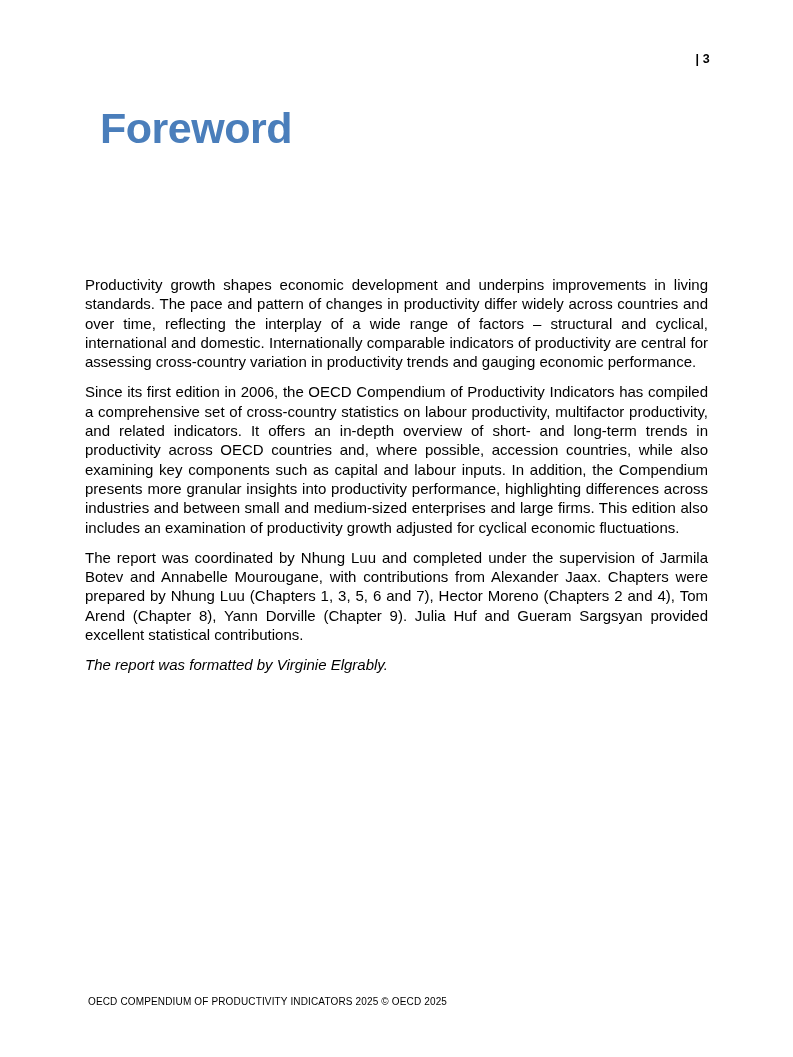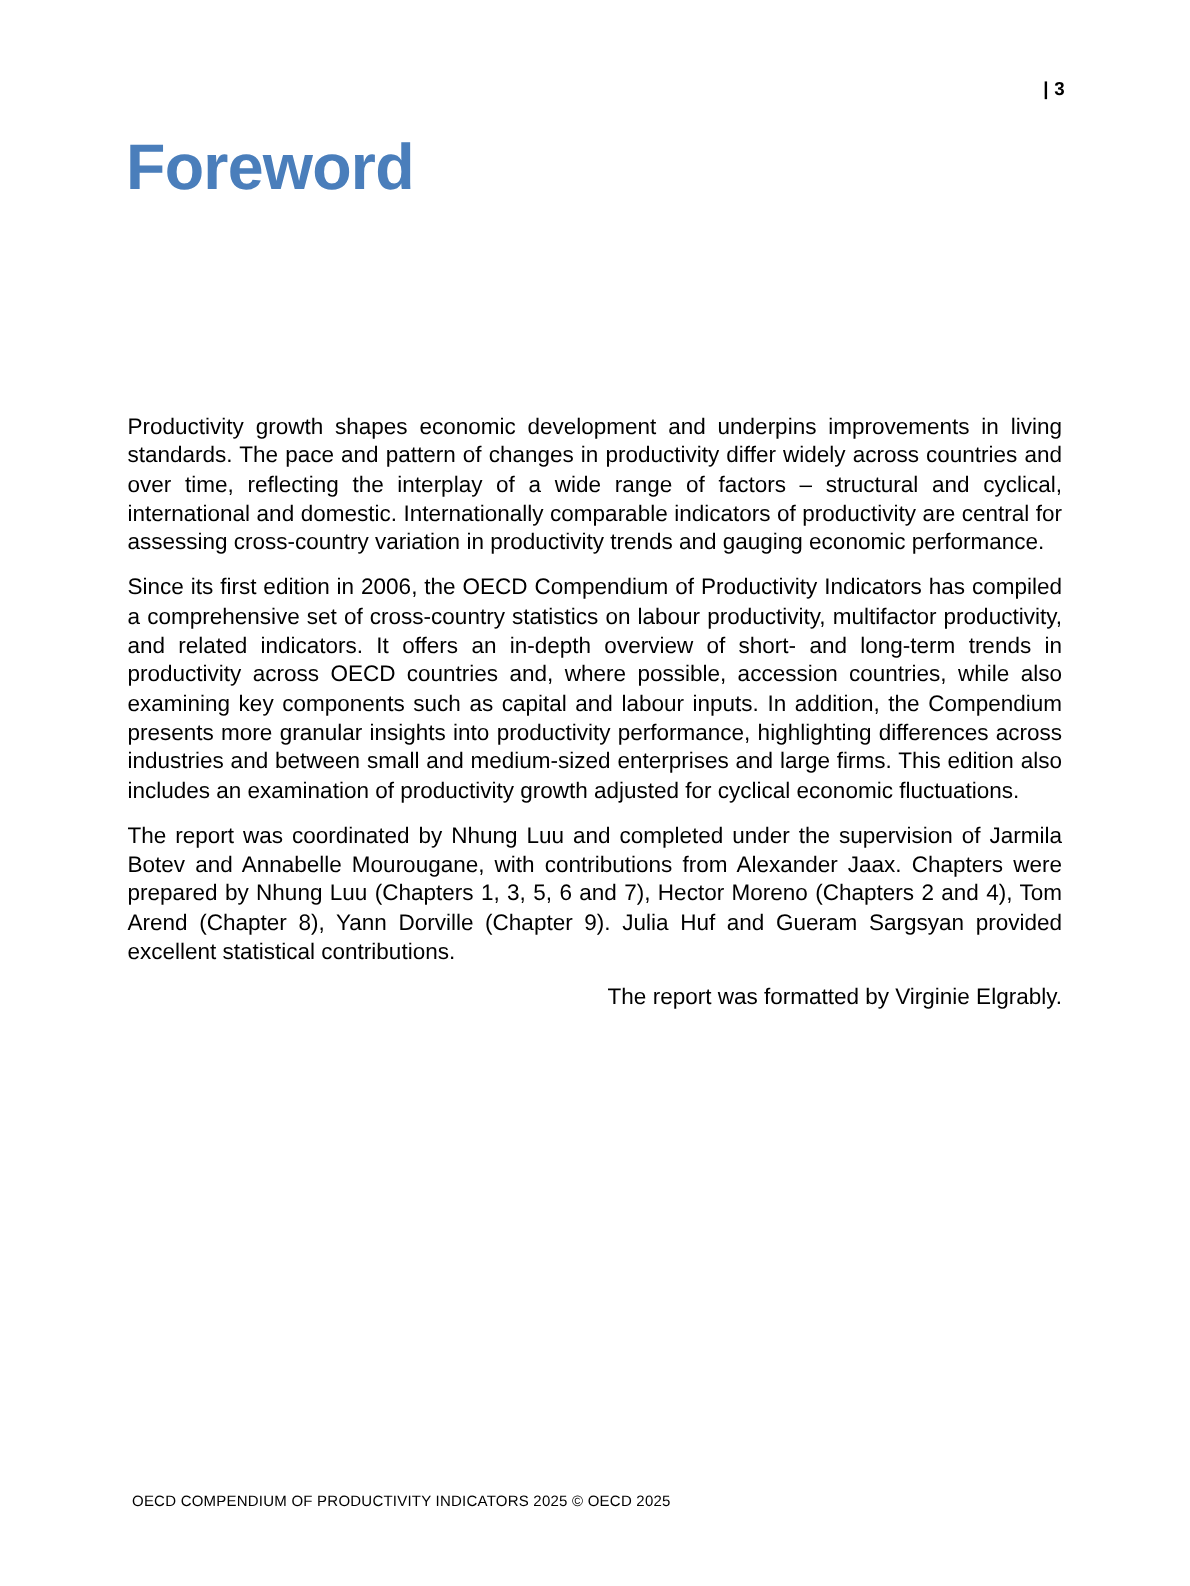--- a/index.html
+++ b/index.html
@@ -22,41 +22,42 @@
     right: 83px;
     font-size: 12.5px;
     font-weight: bold;
     color: #000000;
     letter-spacing: 0.2px;
   }
   .doc-title {
     position: absolute;
     top: 88px;
     left: 84px;
-    margin: 0;
+    margin: 16px;
     font-size: 43px;
     font-weight: bold;
     color: #4a7ebb;
     letter-spacing: -0.5px;
   }
   .body-text {
     position: absolute;
     top: 275px;
     left: 85px;
     width: 623px;
   }
   .body-text p {
     margin: 0 0 11px 0;
     font-size: 15px;
     line-height: 19.3px;
     text-align: justify;
     color: #000000;
   }
   .body-text p.no-justify {
-    text-align: right;
+    text-align: left;
+    font-style: italic;
   }
   .page-footer {
     position: absolute;
     top: 996px;
     left: 88px;
     font-size: 10px;
     color: #000000;
     letter-spacing: 0.15px;
     white-space: nowrap;
     text-align: center;

